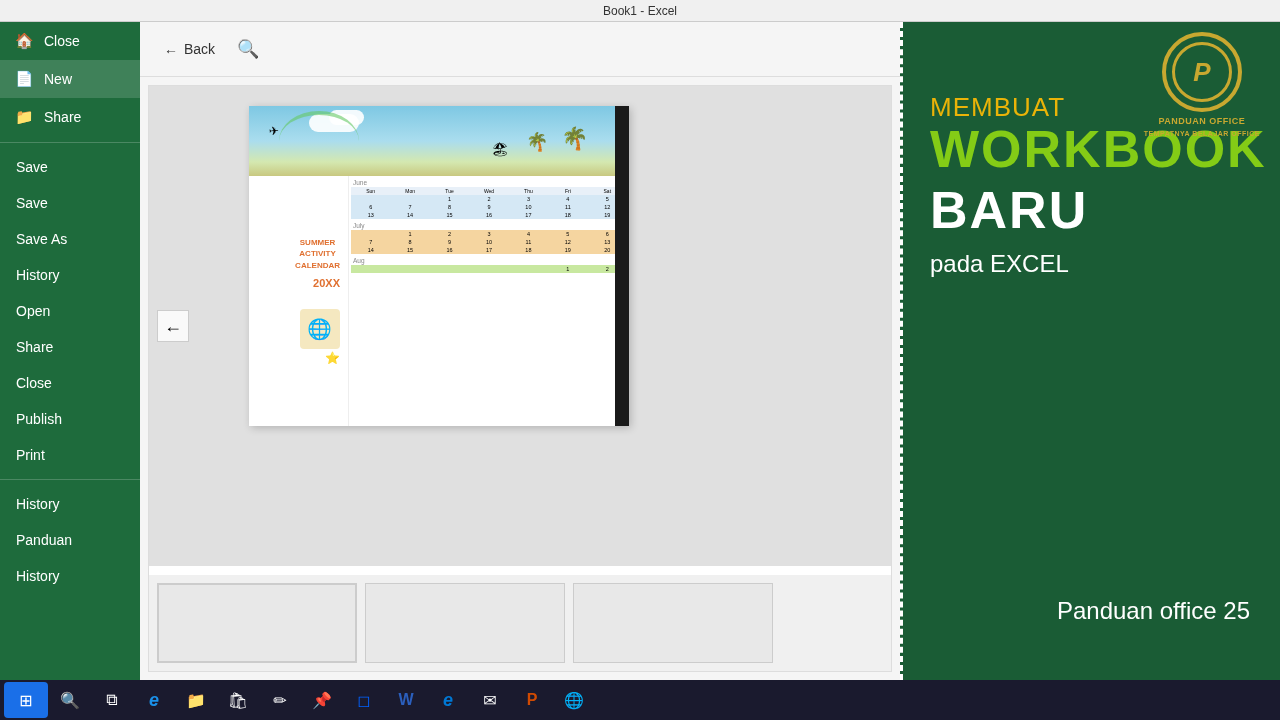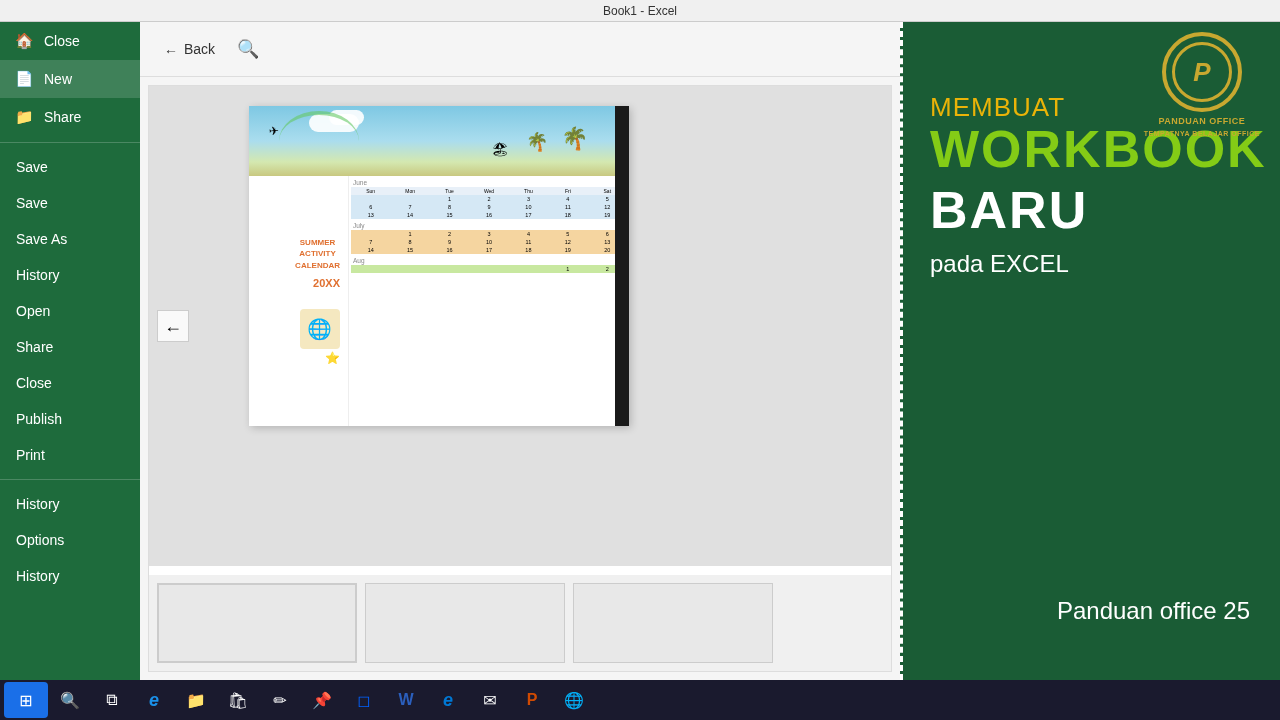--- a/index.html
+++ b/index.html
@@ -361,21 +361,21 @@
       <span>Publish</span>
     </div>
     <div class="sidebar-item">
       <span>Print</span>
     </div>
     <div class="sidebar-divider"></div>
     <div class="sidebar-item">
       <span>History</span>
     </div>
     <div class="sidebar-item">
-      <span>Options</span>
+      <span>Panduan</span>
     </div>
     <div class="sidebar-item">
       <span>History</span>
     </div>
   </div>
 
   <div class="center-content">
     <div class="search-bar">
       <button class="back-btn">
         <span>←</span>

